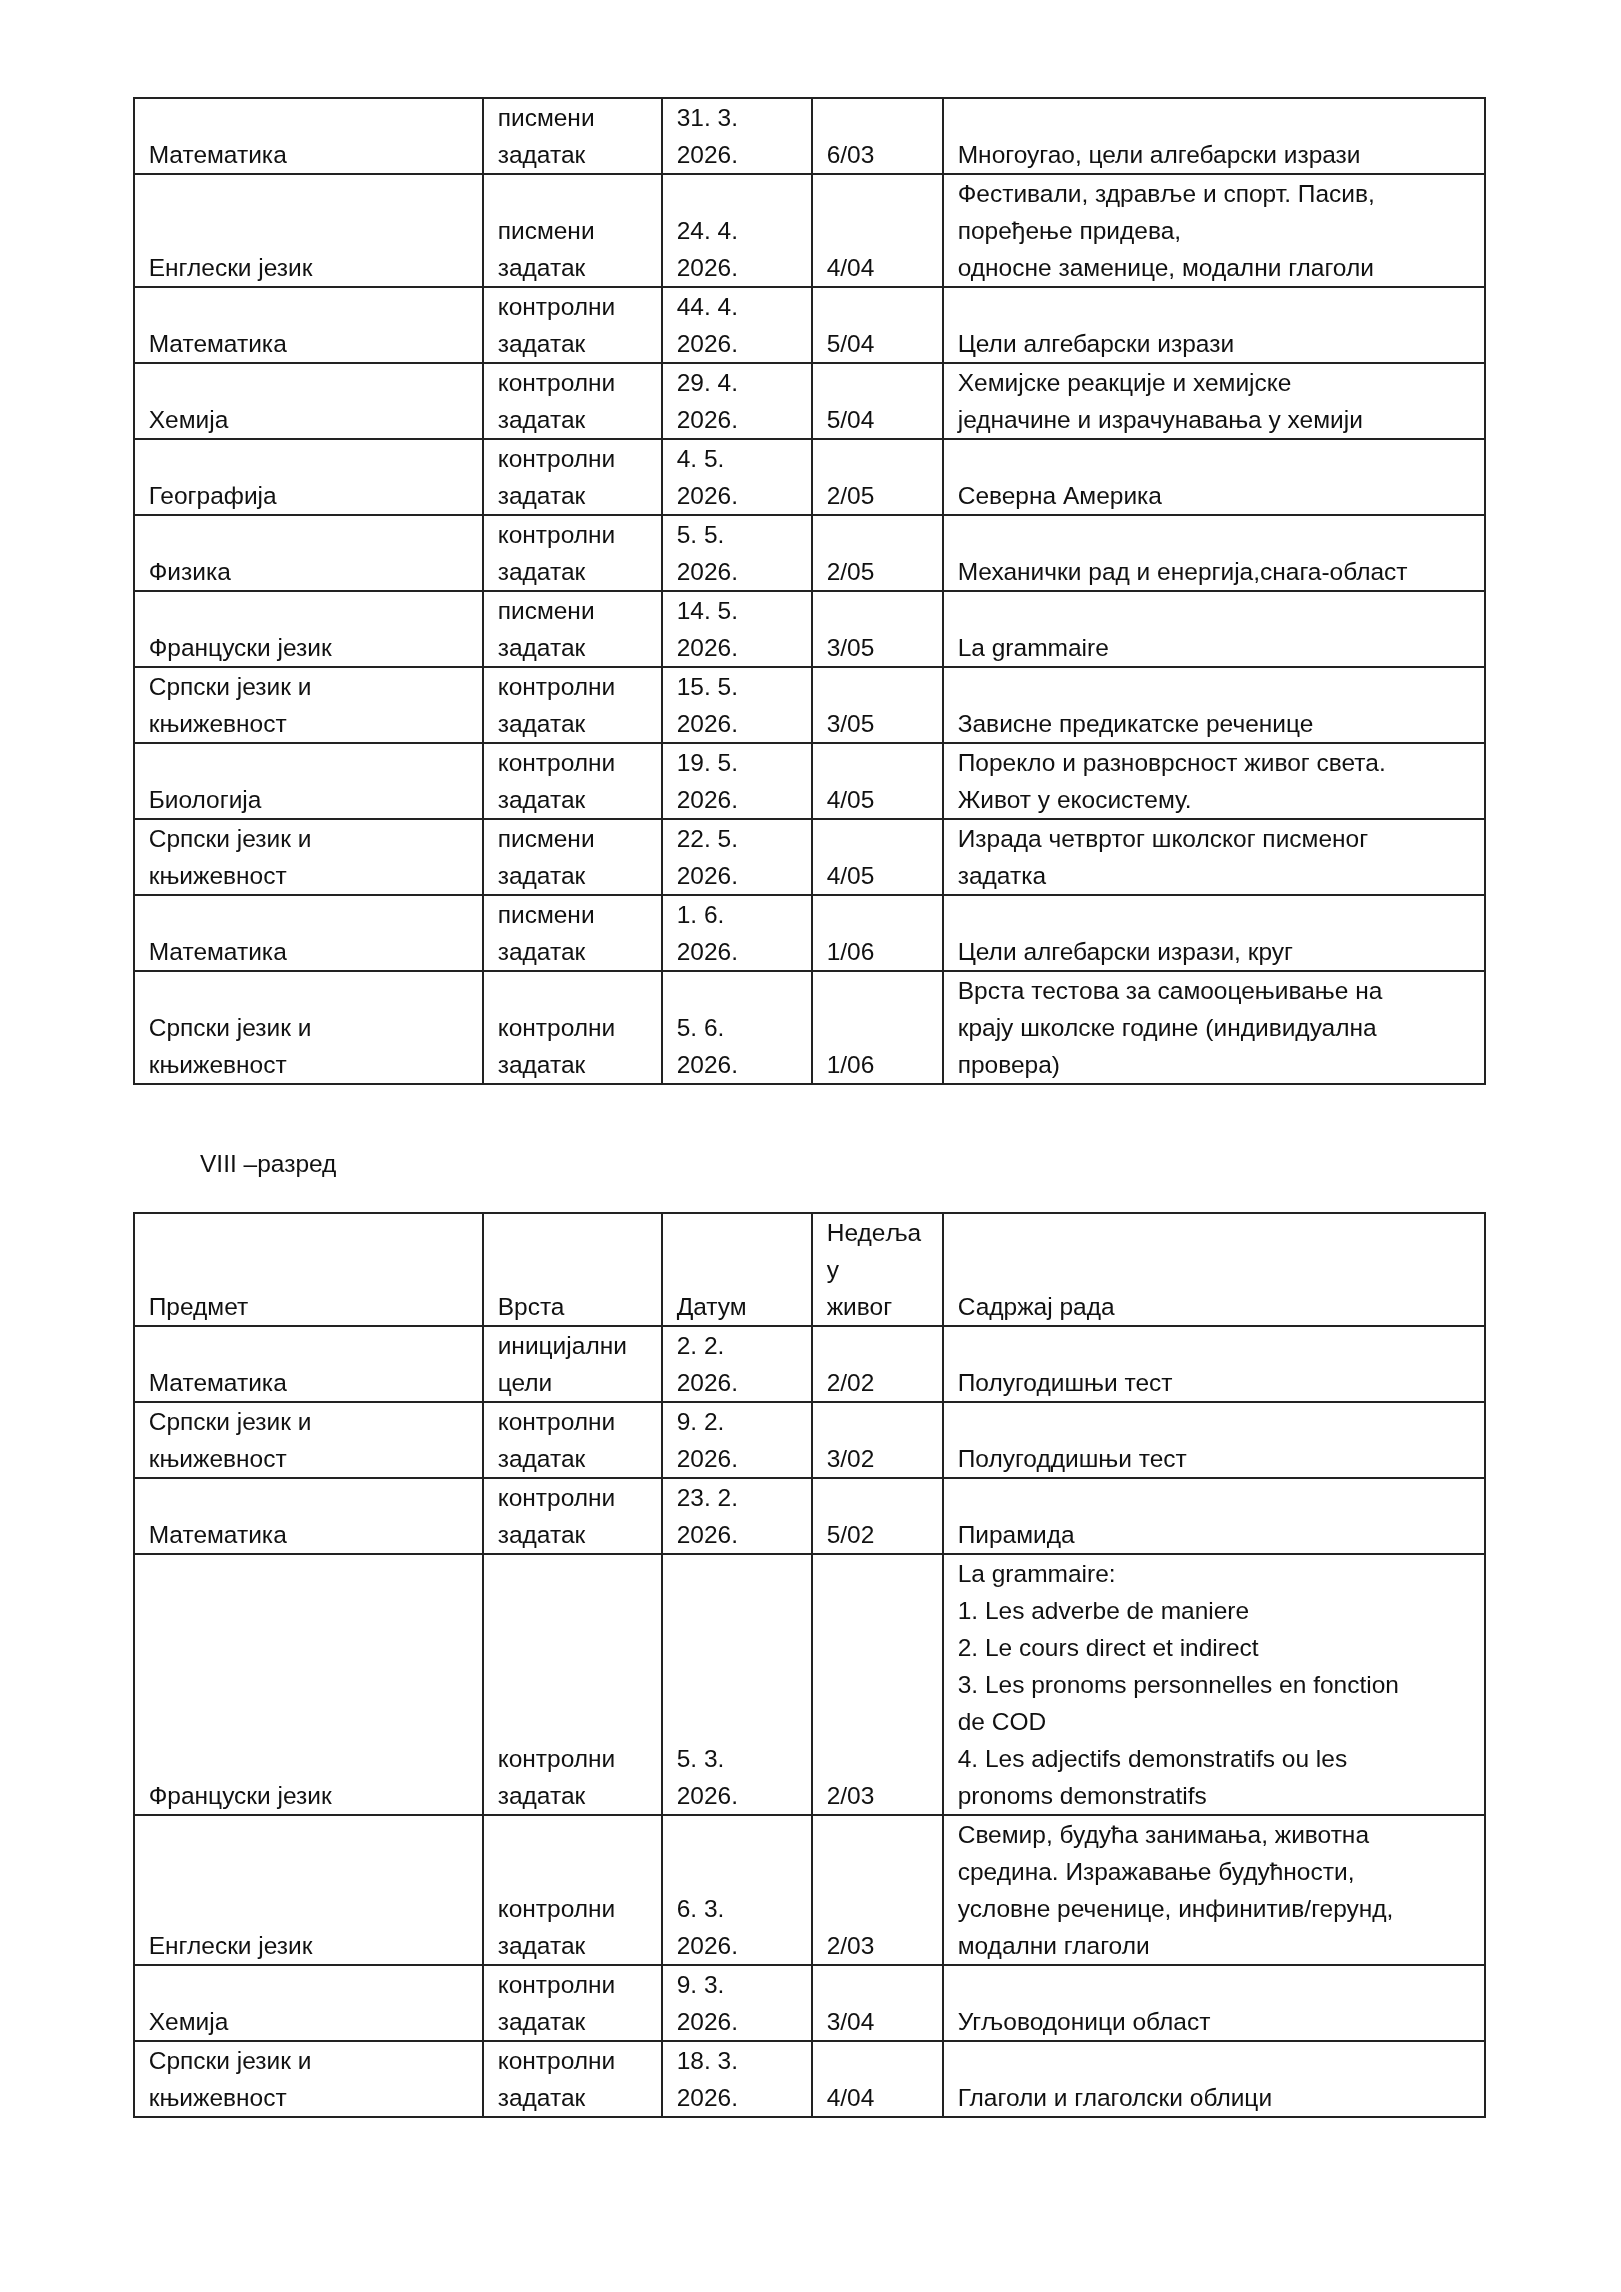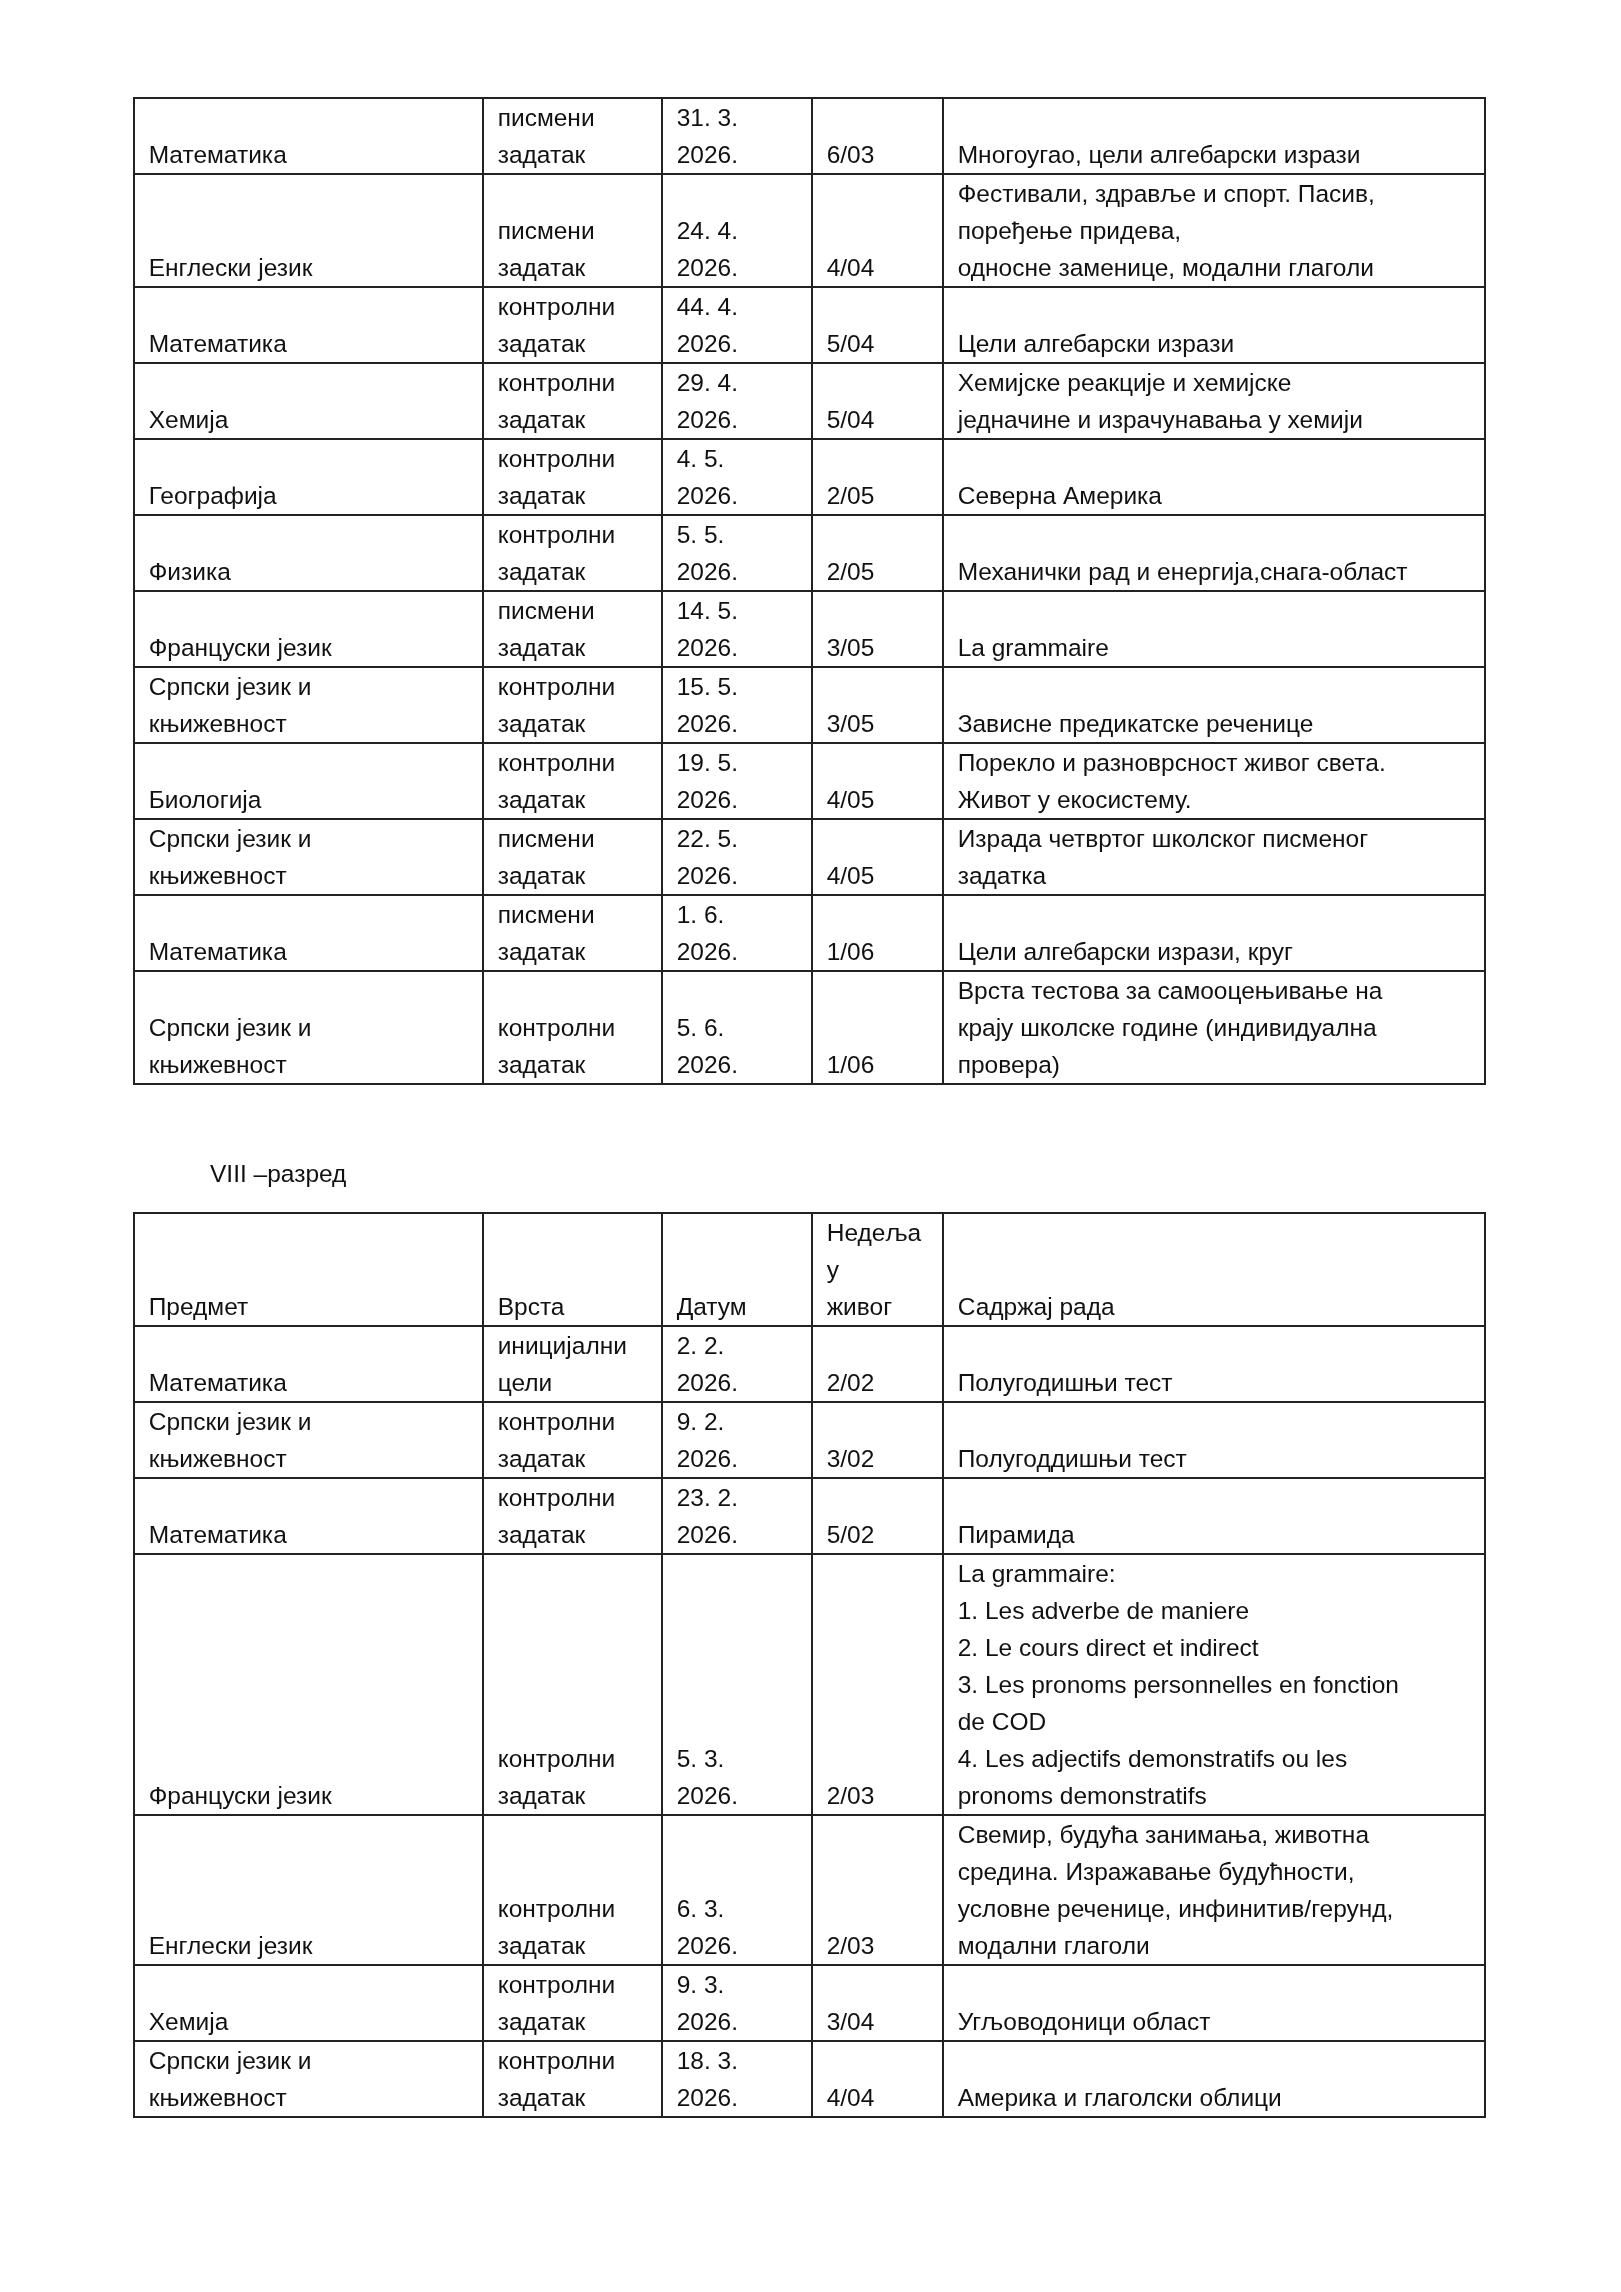--- a/index.html
+++ b/index.html
@@ -46,21 +46,21 @@
     .col-type { width: 179px; }
     .col-date { width: 150px; }
     .col-week { width: 131px; }
     .col-content { width: auto; }
     .section-title {
       position: absolute;
       left: 194px;
       top: 1140px;
       font-size: 24.5px;
       line-height: 36px;
-      margin: 16px;
+      margin: 6px;
       font-weight: normal;
     }
   </style>
 </head>
 <body>
 
 <div class="page">
 
   <table class="sched" id="table-7">
     <colgroup>
@@ -478,20 +478,20 @@
             <span class="ln">задатак</span>
           </td>
           <td>
             <span class="ln">18. 3.</span>
             <span class="ln">2026.</span>
           </td>
           <td>
             <span class="ln">4/04</span>
           </td>
           <td>
-            <span class="ln">Америка и глаголски облици</span>
+            <span class="ln">Глаголи и глаголски облици</span>
           </td>
         </tr>
       </tbody>
   </table>
 
 </div>
 
 
 </body></html>

